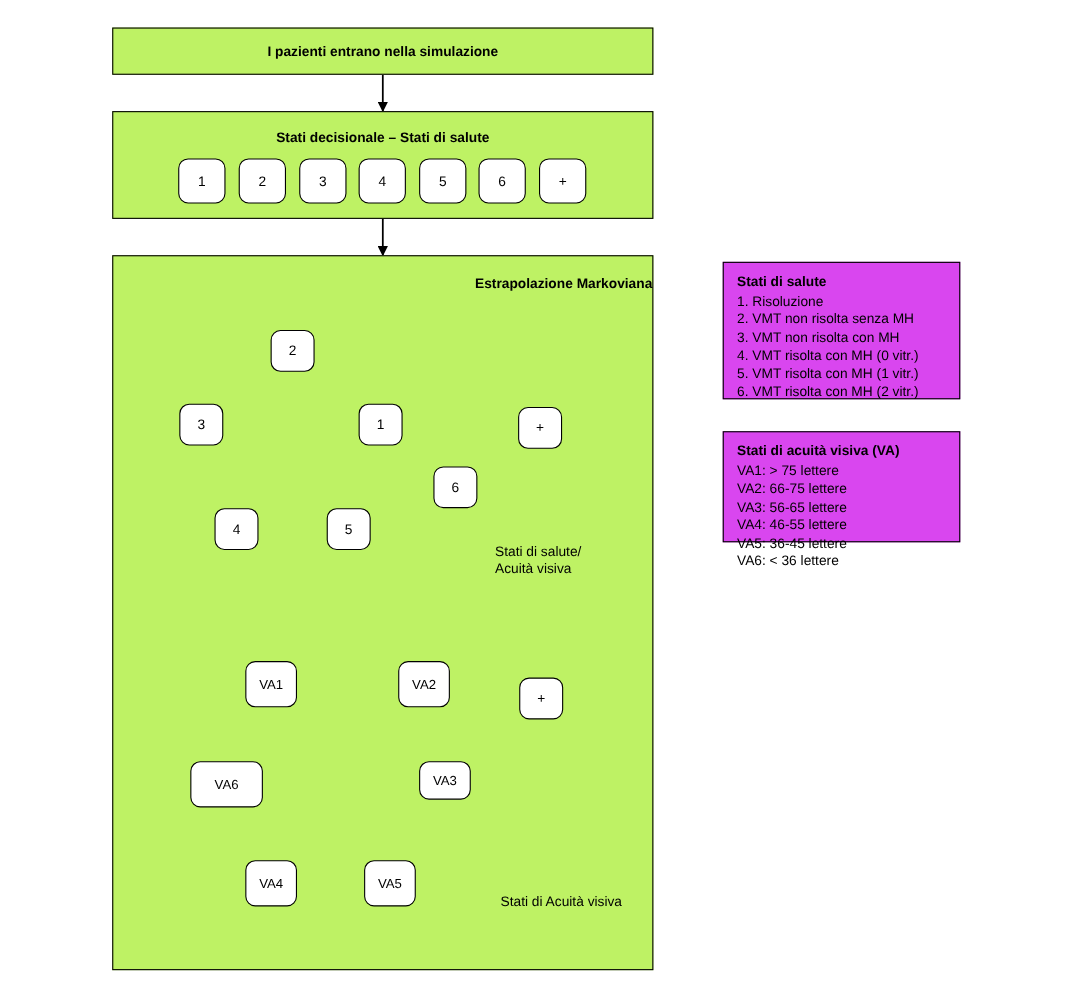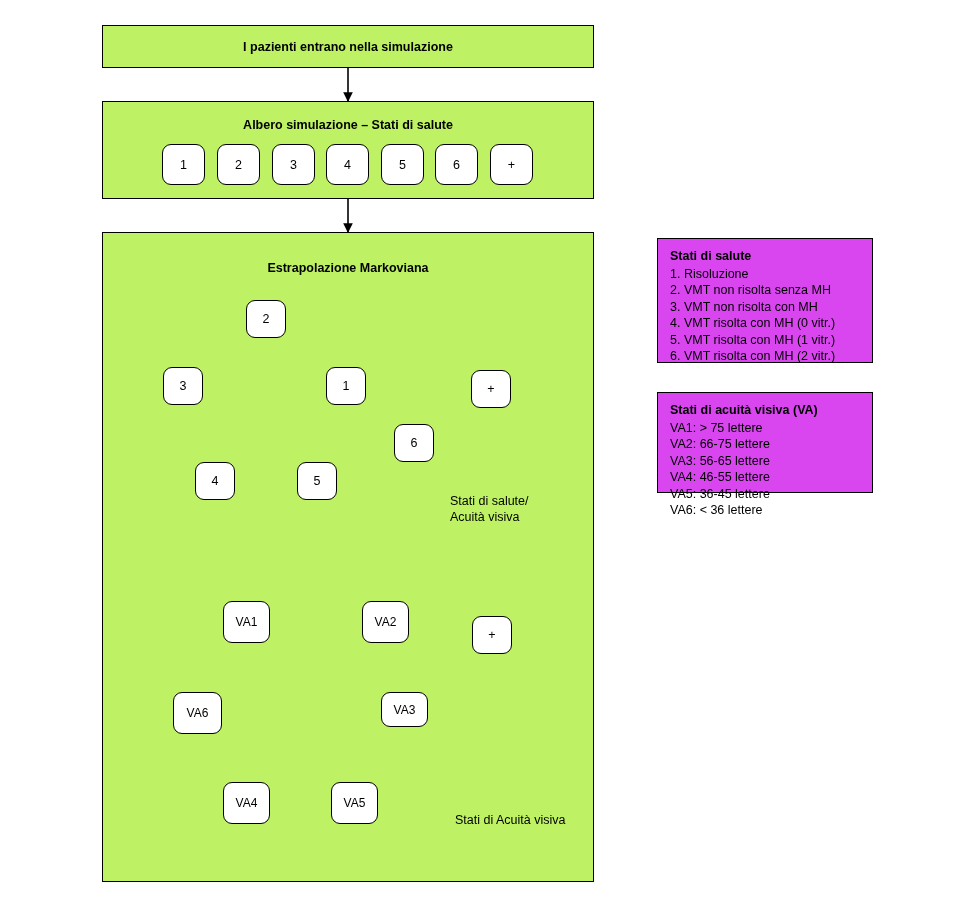--- a/index.html
+++ b/index.html
@@ -167,51 +167,51 @@
 
     <line x1="455" y1="635" x2="471" y2="635" stroke="#000" stroke-width="1.6" marker-end="url(#ah)"></line>
     <path d="M 508 648 C 528 650, 526 676, 504 670" fill="none" stroke="#000" stroke-width="1.6" marker-end="url(#ah)"></path>
   </svg>
 
   <div class="box" style="left:102px; top:25px; width:492px; height:43px;">
     <div class="box-title" style="top:14px;">I pazienti entrano nella simulazione</div>
   </div>
 
   <div class="box" style="left:102px; top:101px; width:492px; height:98px;">
-    <div class="box-title" style="top:16px;">Albero simulazione – Stati di salute</div>
+    <div class="box-title" style="top:16px;">Stati decisionale – Stati di salute</div>
   </div>
   <div class="node" style="left:162px; top:144px; width:43px; height:41px;">1</div>
   <div class="node" style="left:217px; top:144px; width:43px; height:41px;">2</div>
   <div class="node" style="left:272px; top:144px; width:43px; height:41px;">3</div>
   <div class="node" style="left:326px; top:144px; width:43px; height:41px;">4</div>
   <div class="node" style="left:381px; top:144px; width:43px; height:41px;">5</div>
   <div class="node" style="left:435px; top:144px; width:43px; height:41px;">6</div>
   <div class="node" style="left:490px; top:144px; width:43px; height:41px;">+</div>
 
   <div class="box" style="left:102px; top:232px; width:492px; height:650px;">
-    <div class="box-title" style="top:28px;">Estrapolazione Markoviana</div>
+    <div class="box-title" style="top:18px;text-align:right;">Estrapolazione Markoviana</div>
   </div>
 
   <div class="node" style="left:246px; top:300px; width:40px; height:38px;">2</div>
   <div class="node" style="left:163px; top:367px; width:40px; height:38px;">3</div>
   <div class="node" style="left:326px; top:367px; width:40px; height:38px;">1</div>
   <div class="node" style="left:394px; top:424px; width:40px; height:38px;">6</div>
   <div class="node" style="left:195px; top:462px; width:40px; height:38px;">4</div>
   <div class="node" style="left:297px; top:462px; width:40px; height:38px;">5</div>
   <div class="node" style="left:471px; top:370px; width:40px; height:38px;">+</div>
 
   <div class="caption" style="left:450px; top:493px; width:130px;">Stati di salute/
 Acuità visiva</div>
 
   <div class="node small" style="left:223px; top:601px; width:47px; height:42px;text-align:right;">VA1</div>
   <div class="node small" style="left:331px; top:601px; width:47px; height:42px;margin-left:31px;">VA2</div>
   <div class="node small" style="left:381px; top:692px; width:47px; height:35px;">VA3</div>
   <div class="node small" style="left:223px; top:782px; width:47px; height:42px;">VA4</div>
   <div class="node small" style="left:331px; top:782px; width:47px; height:42px;">VA5</div>
-  <div class="node small" style="left:173px; top:692px; width:49px; height:42px;">VA6</div>
+  <div class="node small" style="left:173px; top:692px; width:66px; height:42px;">VA6</div>
   <div class="node" style="left:472px; top:616px; width:40px; height:38px;">+</div>
 
   <div class="caption" style="left:455px; top:812px; width:140px;">Stati di Acuità visiva</div>
 
   <div class="legend" style="left:657px; top:238px; width:216px; height:125px;">
     <div class="legend-title">Stati di salute</div>
     <div>1. Risoluzione</div>
     <div>2. VMT non risolta senza MH</div>
     <div>3. VMT non risolta con MH</div>
     <div>4. VMT risolta con MH (0 vitr.)</div>

